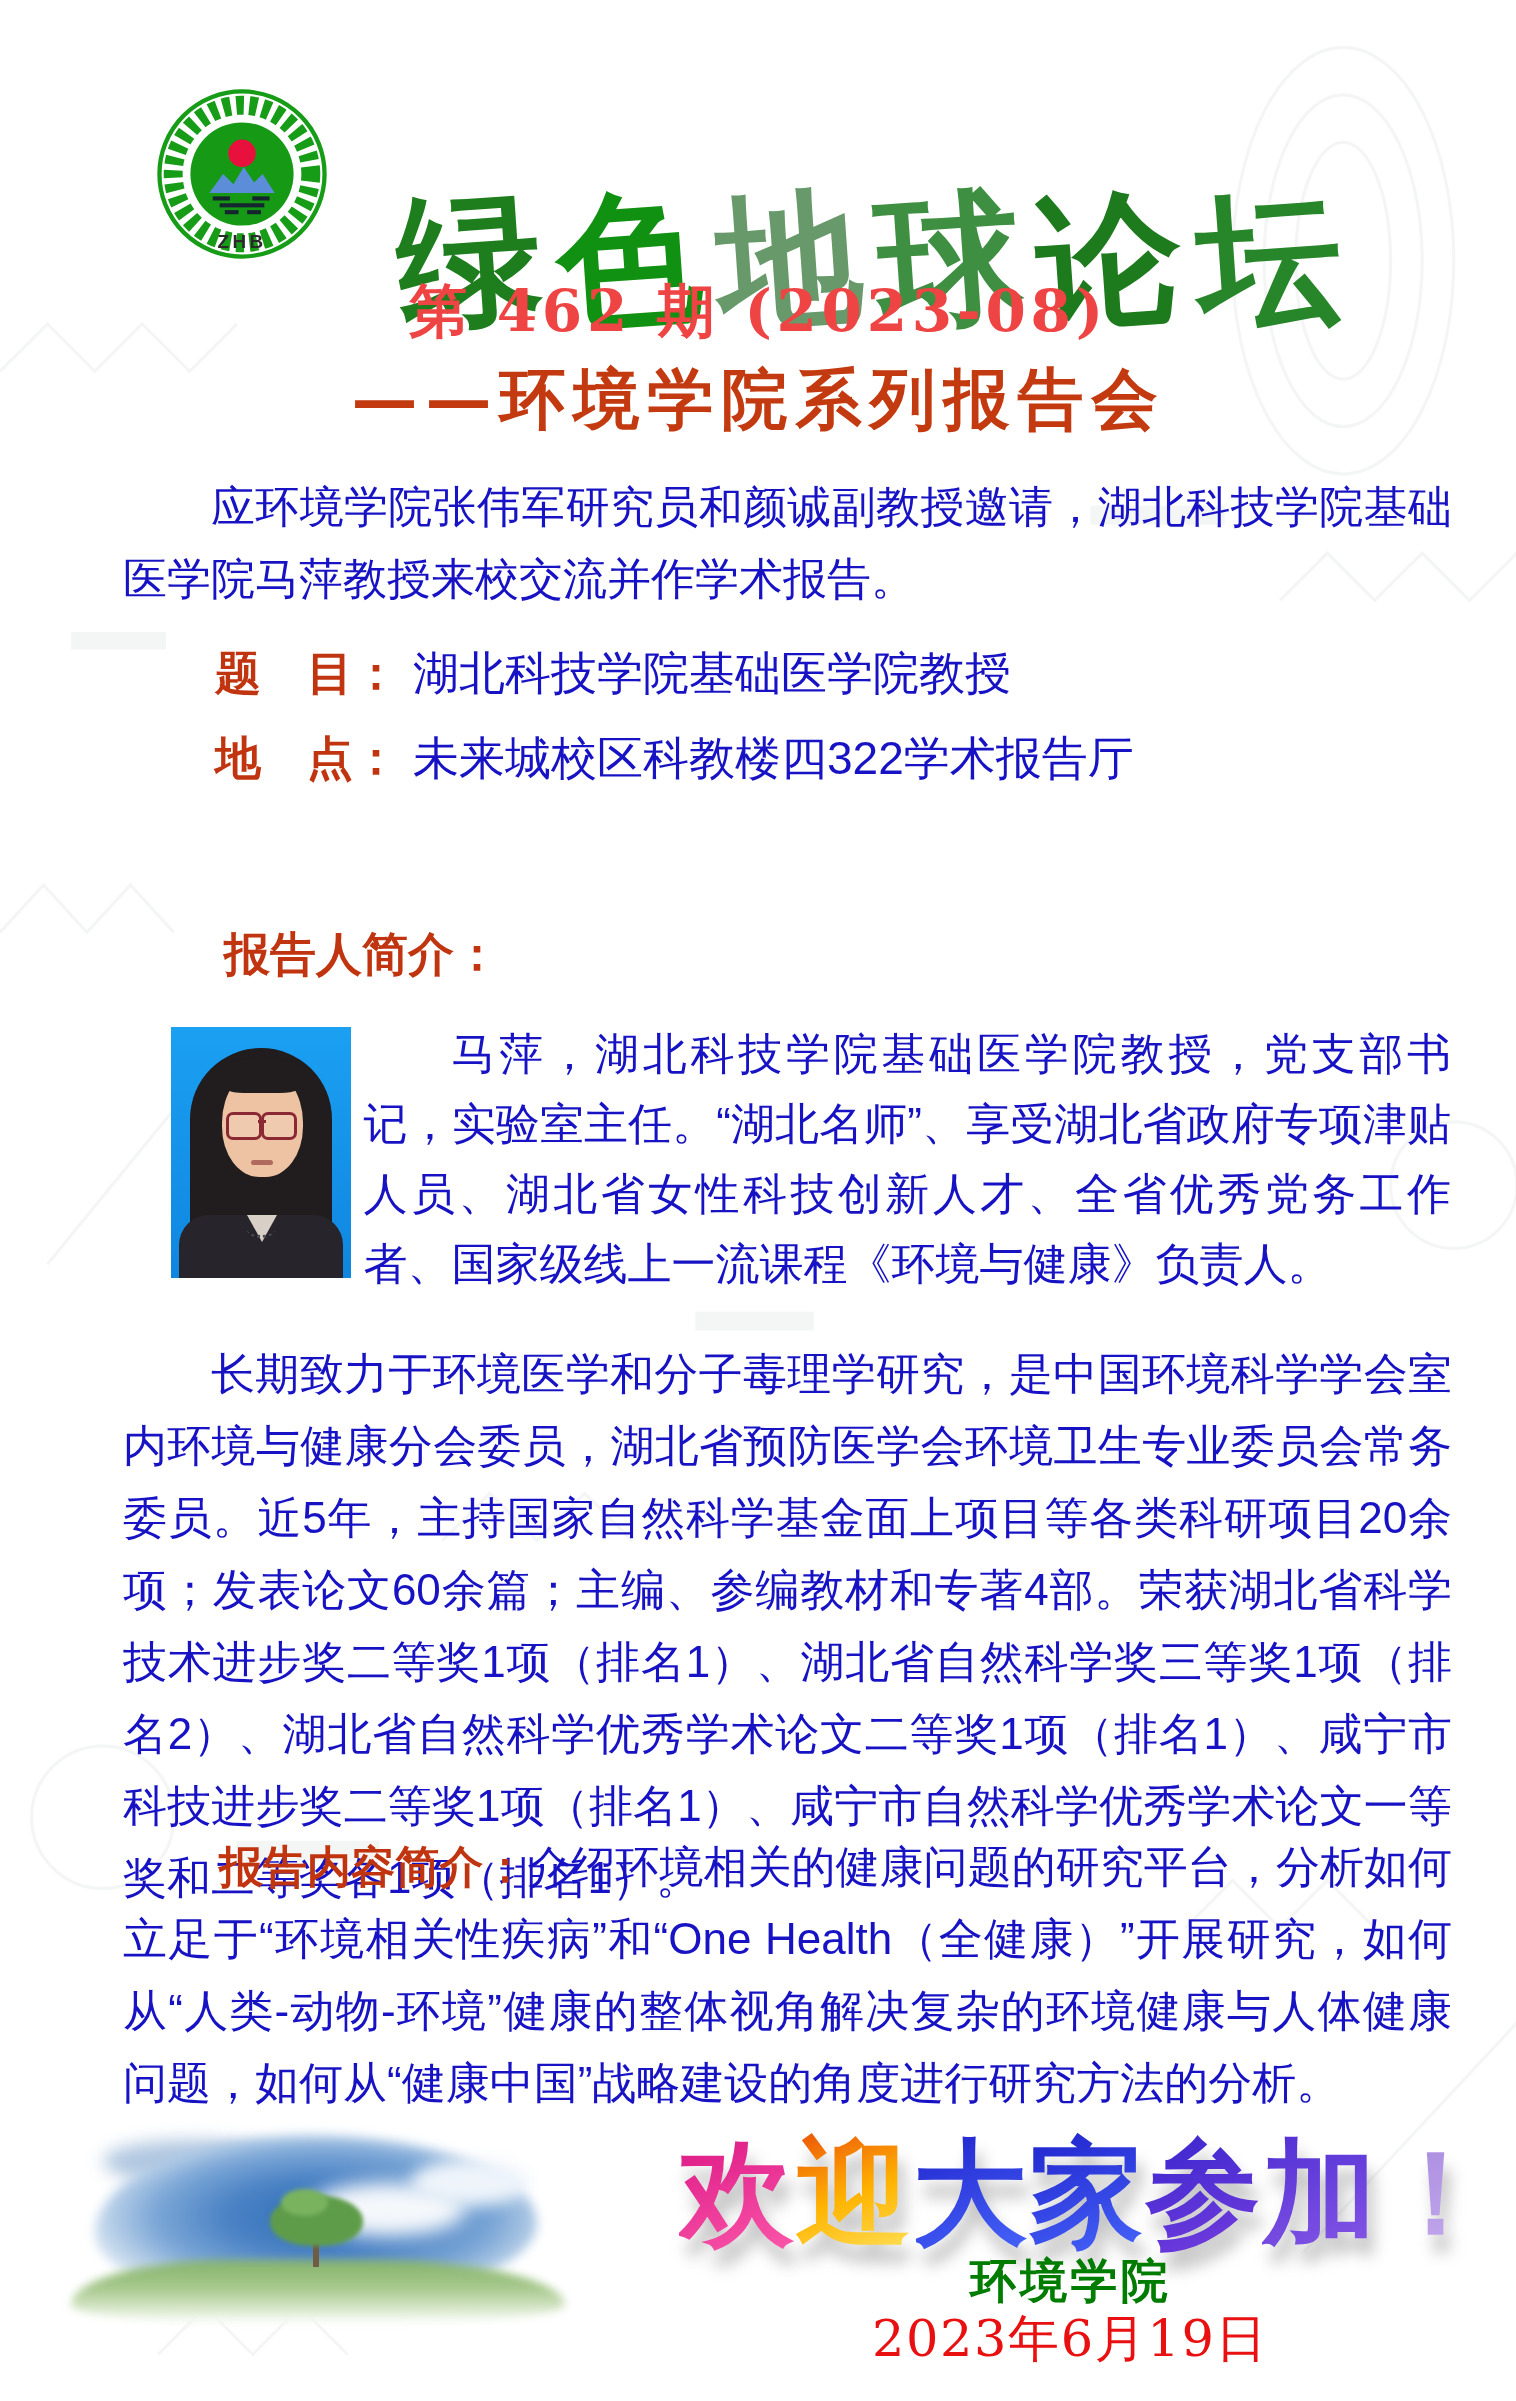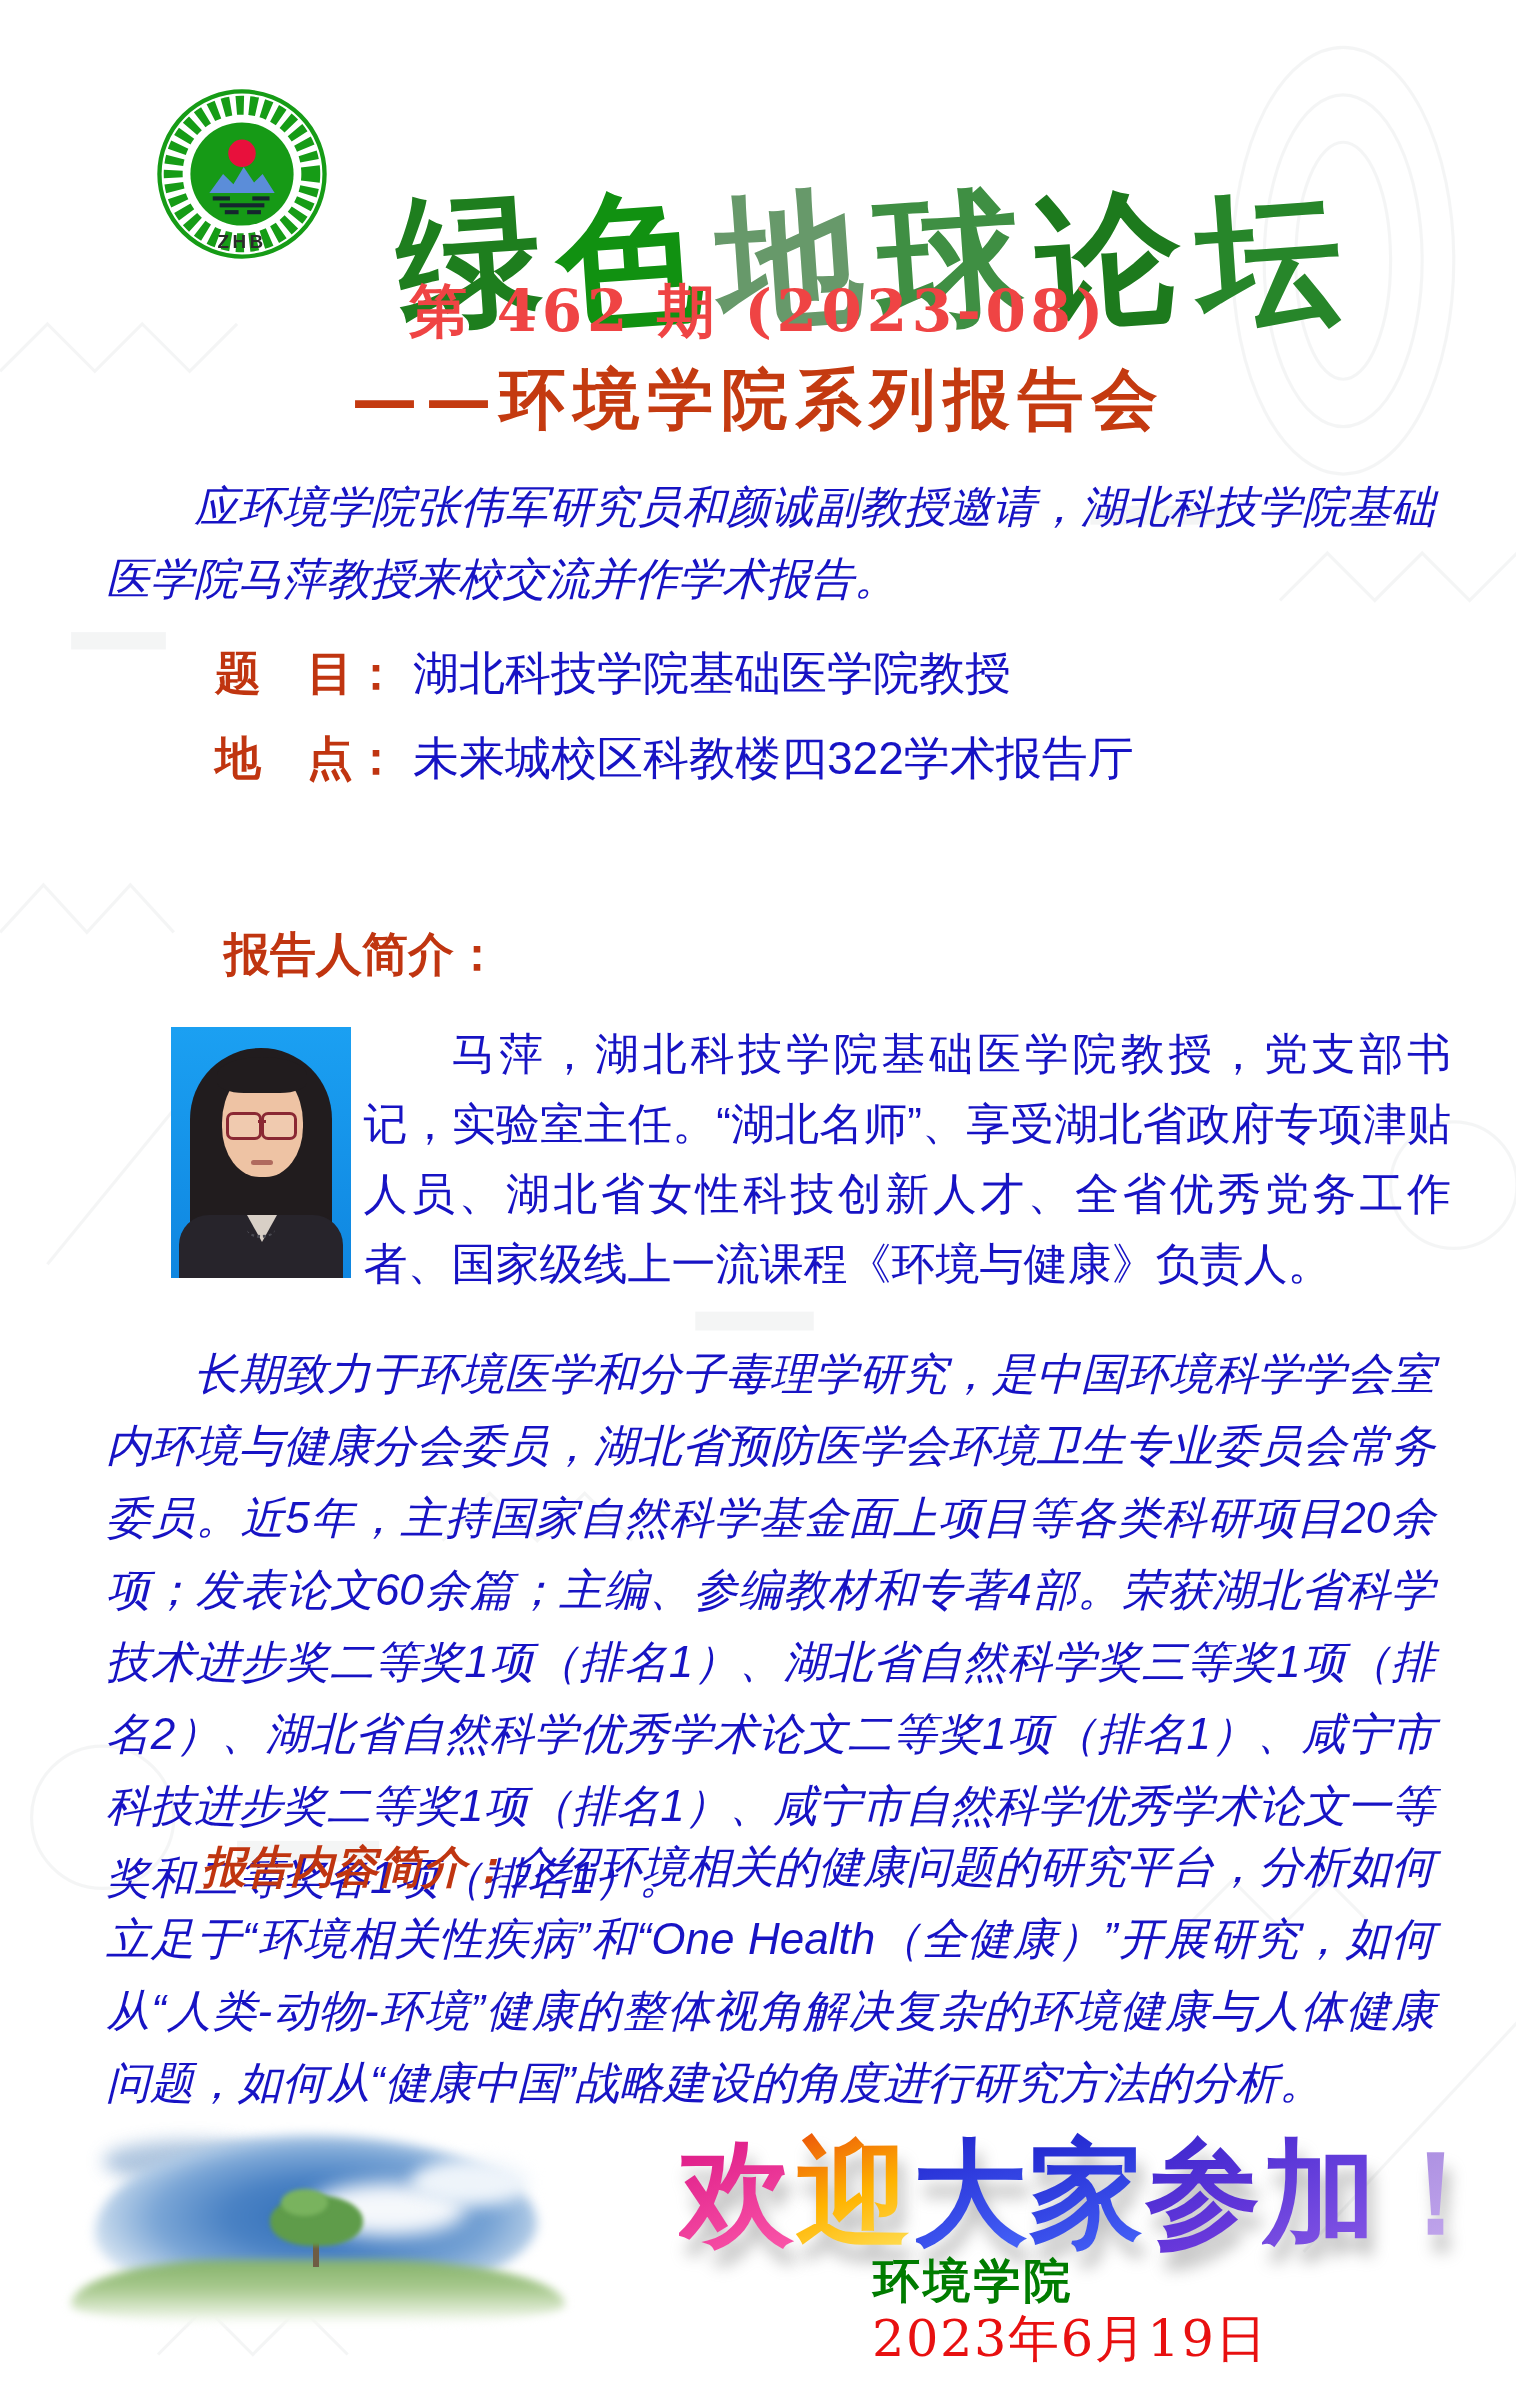--- a/index.html
+++ b/index.html
@@ -23,23 +23,23 @@
     font-family:"DejaVu Serif",serif;font-weight:bold;font-size:58px;
     letter-spacing:4.7px;color:#ef4444;
   }
   .subtitle{
     position:absolute;left:0;top:355px;width:1517px;text-align:center;
     font-family:"DejaVu Serif",serif;font-weight:bold;font-size:66px;
     letter-spacing:8px;color:#c43a10;
   }
   
   .para{
-    position:absolute;left:106px;width:1329px;margin:0;
+    position:absolute;left:123px;width:1329px;margin:0;
     font-size:44px;line-height:72px;color:#1713c4;
-    text-align:justify;text-indent:2em;font-weight:500;font-style:italic;
+    text-align:justify;text-indent:2em;font-weight:500;
   }
   .p1{top:471px;}
   .p2{top:1338px;}
   .p3{top:1831px;}
   .inline-label{color:#c03510;font-weight:bold;margin-left:8px;}
   
   .info{position:absolute;left:215px;top:637px;}
   .info-row{font-size:46px;line-height:73px;margin-bottom:12px;white-space:nowrap;}
   .info-label{color:#c03510;font-weight:bold;margin-right:14px;}
   .info-value{color:#1713c4;font-weight:500;}
@@ -86,21 +86,21 @@
     font-family:"DejaVu Serif",serif;font-weight:bold;font-size:115px;
     letter-spacing:1.6px;white-space:nowrap;
     text-shadow:none;
   }
   .welcome span{
     display:inline-block;
     -webkit-background-clip:text;background-clip:text;color:transparent;
     filter:drop-shadow(6.3px 17.4px 8px rgba(110,110,110,.45));
   }
   .org-line{
-    position:absolute;left:873px;top:2250px;width:395px;
+    position:absolute;left:873px;top:2250px;width:395px;text-align:center;
     font-size:47px;font-weight:bold;color:#007c00;letter-spacing:3.2px;
   }
   .date-line{
     position:absolute;left:833px;top:2305px;width:474px;text-align:center;
     font-family:"DejaVu Serif",serif;font-size:51px;color:#e81010;letter-spacing:1.6px;
   }
 </style>
 </head>
 <body>
 

